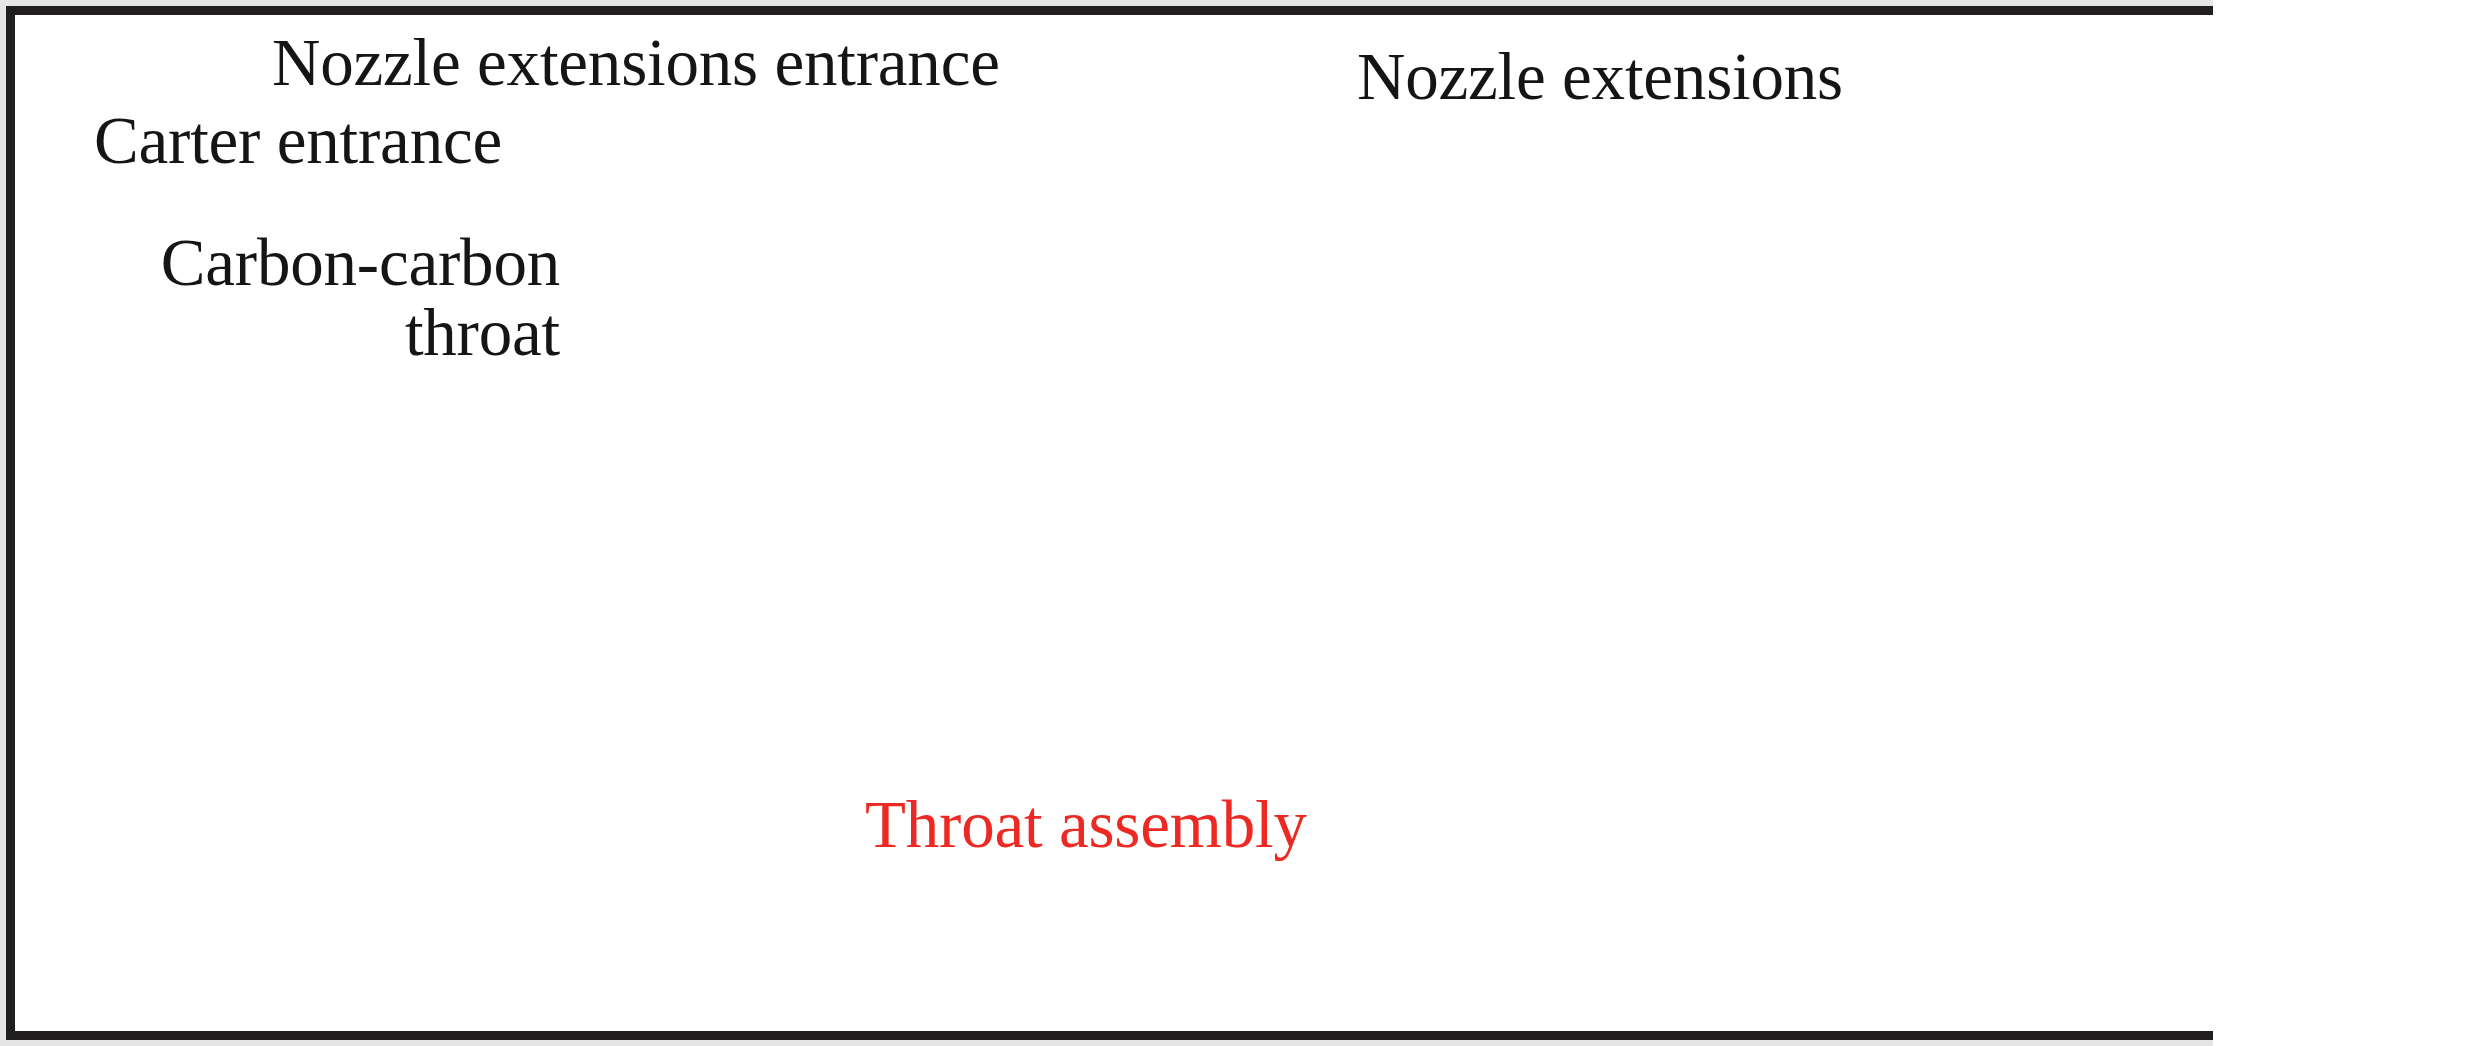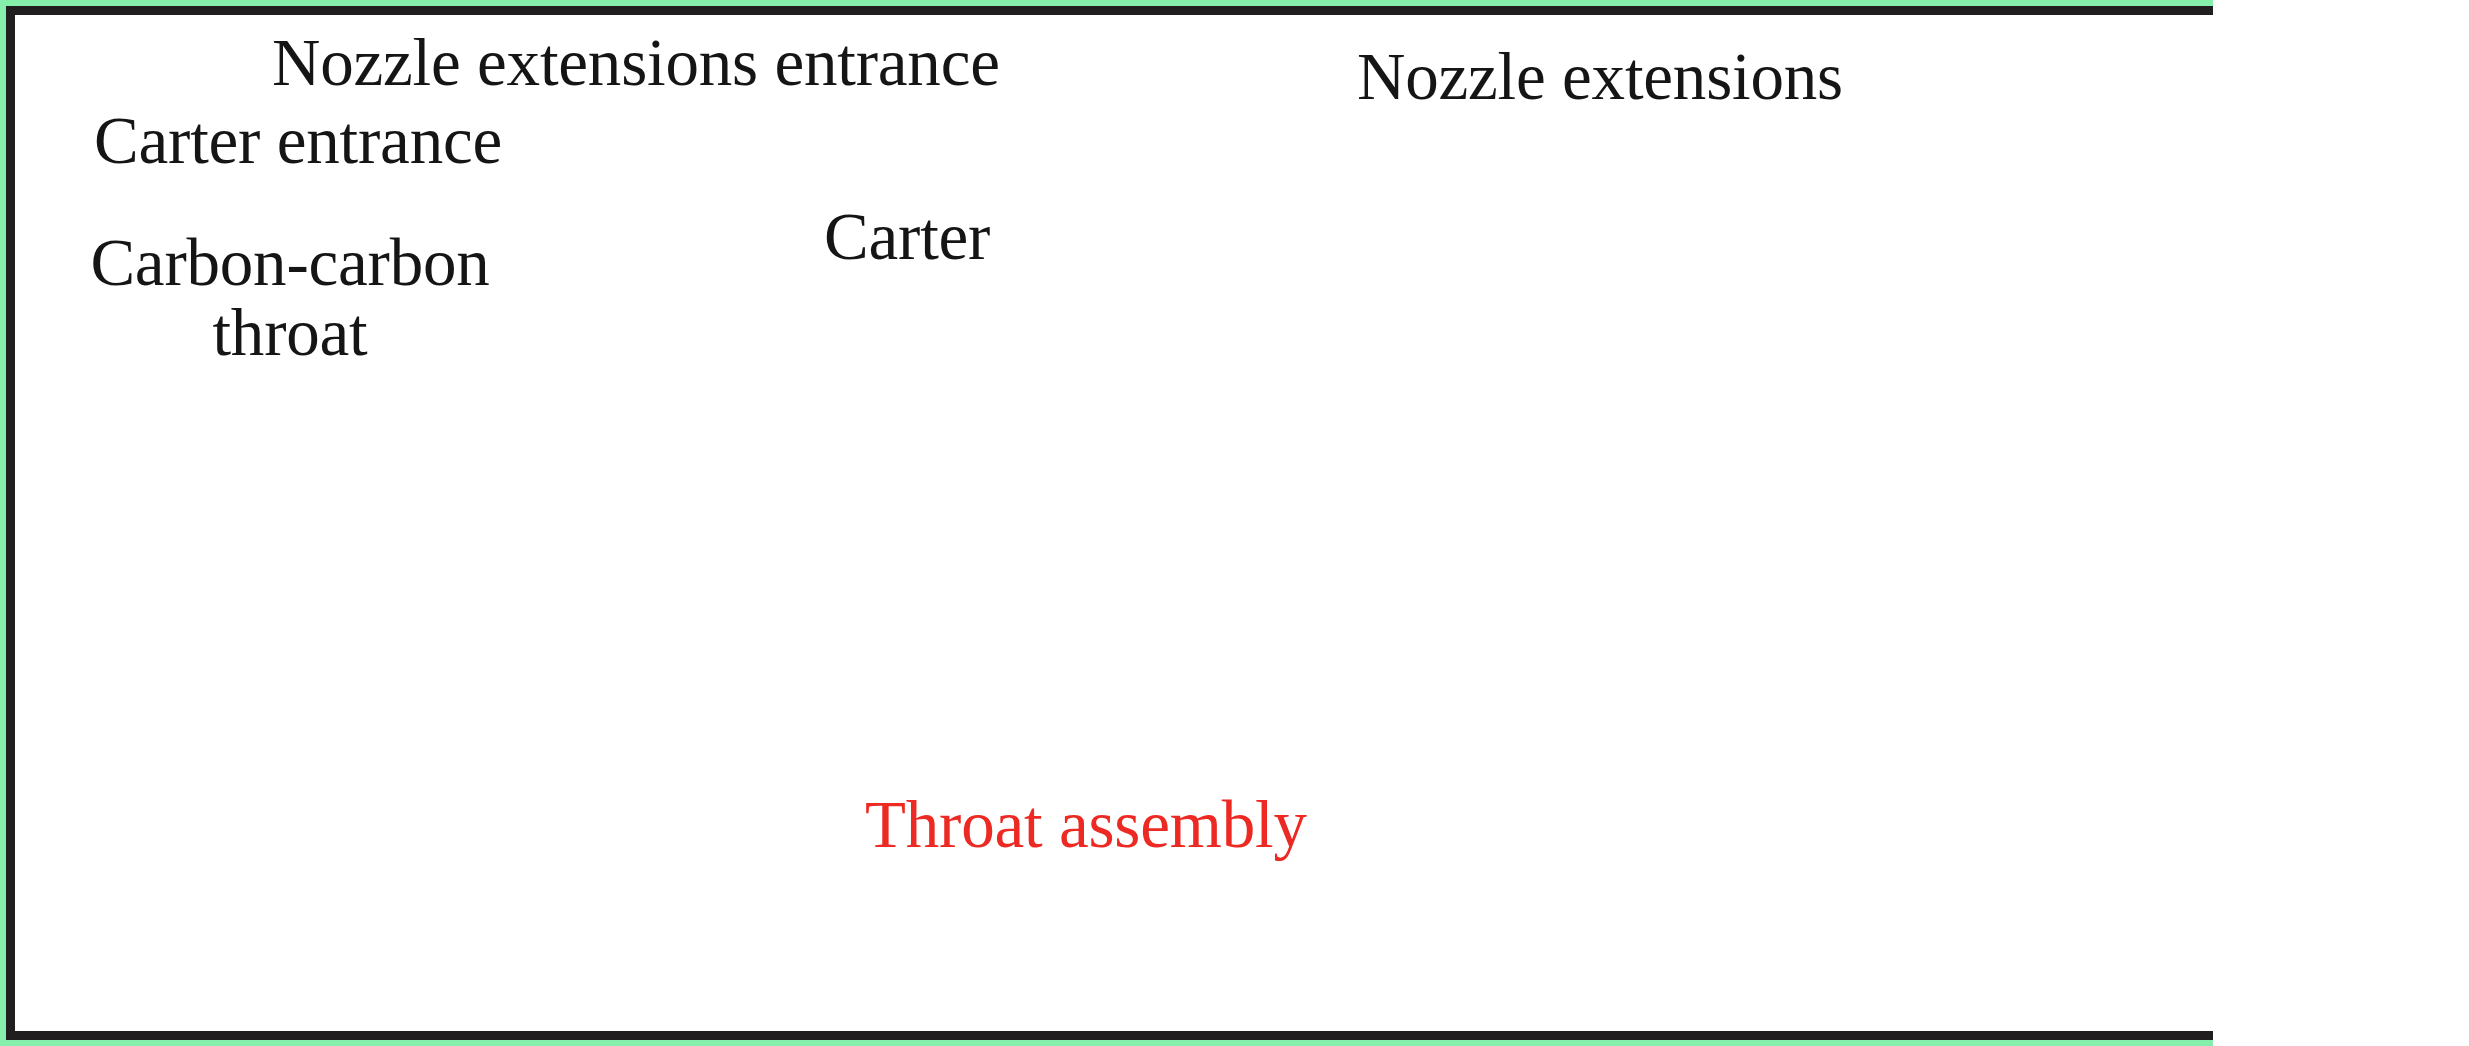--- a/index.html
+++ b/index.html
@@ -8,21 +8,21 @@
     padding: 0;
     background: #ffffff;
   }
   body {
     font-family: "Liberation Serif", "DejaVu Serif", serif;
   }
   #figure-root {
     position: relative;
     width: 2213px;
     height: 1046px;
-    background: #86efac;
+    background: #e5e5e5;
     box-sizing: border-box;
     overflow: hidden;
   }
   #figure-frame {
     position: absolute;
     left: 6px;
     top: 6px;
     width: 2457px;
     height: 1034px;
     border: 9px solid #211e1f;
@@ -41,21 +41,21 @@
     position: absolute;
     color: #151515;
     font-family: "Liberation Serif", "DejaVu Serif", serif;
     font-weight: 400;
     white-space: nowrap;
     line-height: 1.04;
     letter-spacing: -0.2px;
   }
   .callout-label.two-line {
     white-space: normal;
-    text-align: center;
+    text-align: right;
   }
   #label-nozzle-extensions-entrance { left: 272px; top: 28px;  font-size: 67px; }
   #label-carter-entrance           { left: 94px; top: 106px; font-size: 67px; }
   #label-carbon-carbon-throat      { left: 20px;  top: 228px; font-size: 67px; width: 540px; }
   #label-carter                    { left: 824px; top: 202px; font-size: 67px; }
   #label-nozzle-extensions         { left: 1357px; top: 42px; font-size: 67px; }
   #label-throat-assembly           { left: 865px; top: 790px; font-size: 67px; color: #ec2a23; }
 </style>
 </head>
 <body>
@@ -205,19 +205,18 @@
   </svg>
 
   <div id="figure-frame"></div>
 
   <div class="callout-label" id="label-nozzle-extensions-entrance">Nozzle extensions entrance</div>
 
   <div class="callout-label" id="label-carter-entrance">Carter entrance</div>
 
   <div class="callout-label two-line" id="label-carbon-carbon-throat">Carbon-carbon throat</div>
 
-  <div class="callout-label" id="label-carter">Carter</div>
 
   <div class="callout-label" id="label-nozzle-extensions">Nozzle extensions</div>
 
   <div class="callout-label" id="label-throat-assembly">Throat assembly</div>
 
 </div>
 
 </body></html>

